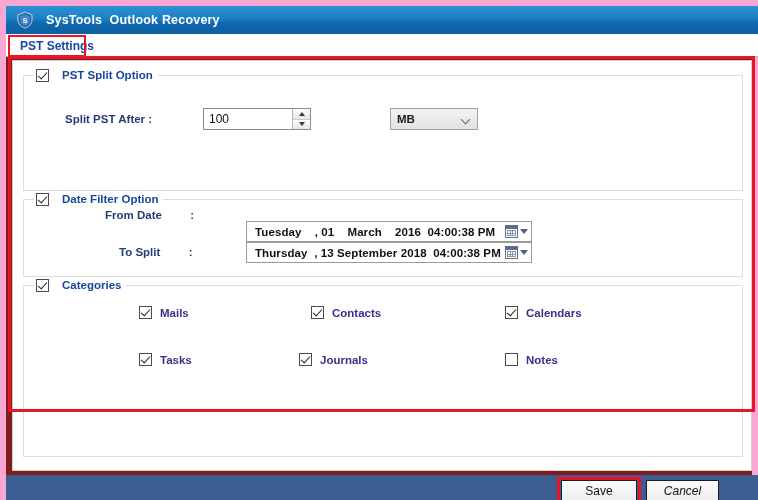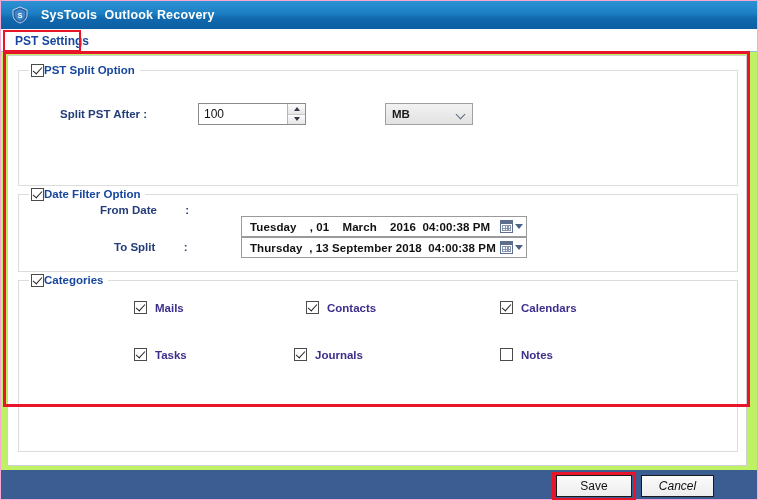--- a/index.html
+++ b/index.html
@@ -12,23 +12,23 @@
     height: 500px;
     overflow: hidden;
     font-family: "Liberation Sans", sans-serif;
     -webkit-font-smoothing: antialiased;
   }
 
   #app {
     position: relative;
     width: 758px;
     height: 500px;
-    background: #bef264;
-    box-sizing: border-box;
-    border: 1px solid #f9a8d4;
+    background: #7f1d1d;
+    box-sizing: border-box;
+    border: 6px solid #f9a8d4;
   }
 
   
   .titlebar {
     position: absolute;
     left: 0; top: 0;
     width: 756px;
     height: 28px;
     background: linear-gradient(to bottom, #2d92d4 0%, #1c7fc4 45%, #1169ae 60%, #0d5fa3 100%);
     display: flex;
@@ -117,21 +117,21 @@
   }
   .group-header {
     position: absolute;
     top: -9px;
     left: 10px;
     height: 16px;
     background: #ffffff;
     padding: 0 5px 0 2px;
     display: flex;
     align-items: center;
-    gap: 0;
+    gap: 13px;
     white-space: nowrap;
   }
   .group-title {
     color: #17469e;
     font-size: 11.5px;
     font-weight: bold;
   }
 
   
   .cb {

